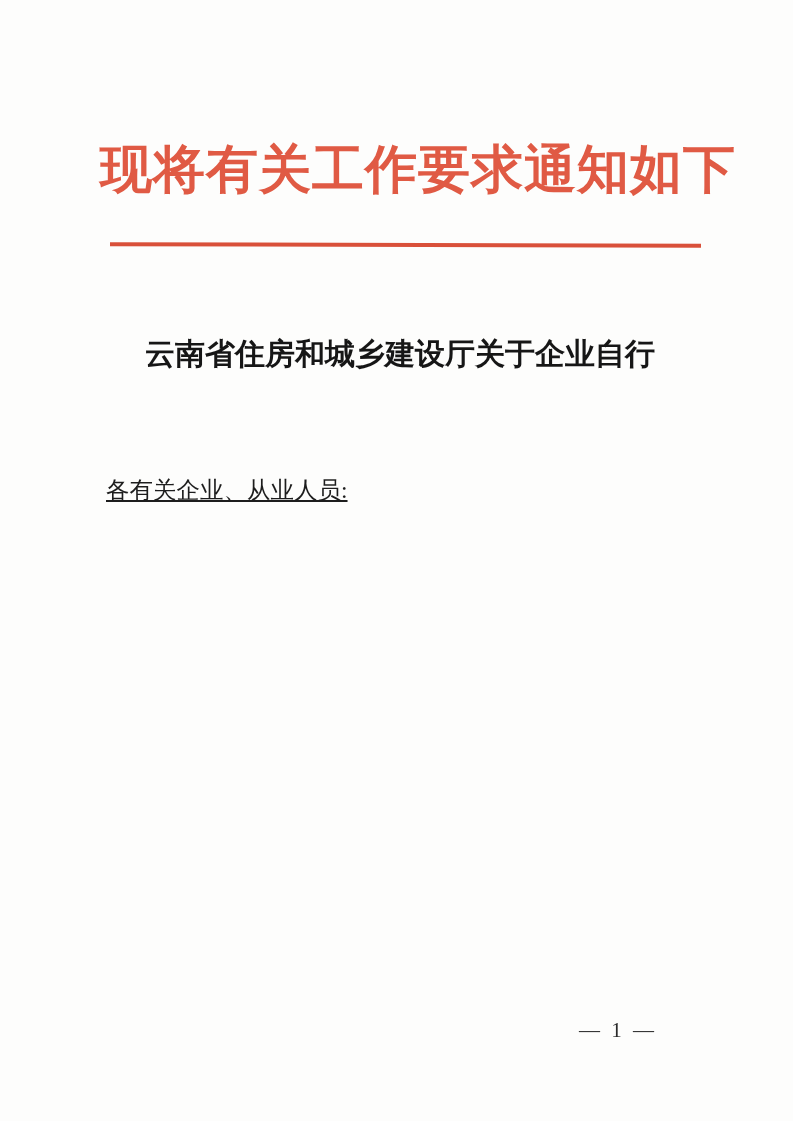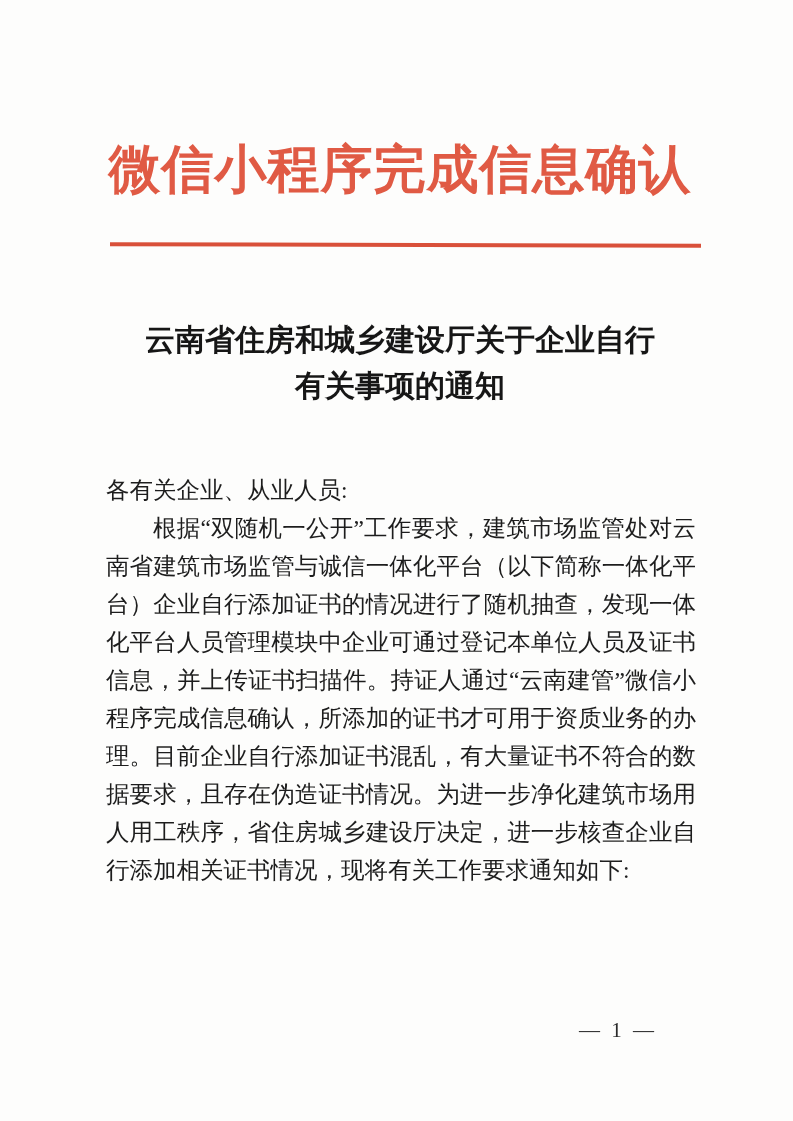--- a/index.html
+++ b/index.html
@@ -38,21 +38,21 @@
     top: 243px;
     left: 110px;
     right: 92px;
     height: 4px;
     background: #d9503a;
     transform: rotate(0.15deg);
   }
   
   .doc-title {
     position: absolute;
-    top: 317px;
+    top: 331px;
     left: 100px;
     right: 93px;
     text-align: center;
     font-weight: bold;
     font-size: 30px;
     line-height: 46px;
     color: #161616;
   }
   
   .body-text {
@@ -61,50 +61,49 @@
     left: 106px;
     width: 590px;
     font-size: 23.5px;
     line-height: 38px;
     text-align: justify;
     color: #1d1d1d;
   }
   .body-text p {
     margin: 0;
     text-indent: 2em;
+    text-decoration: underline;
   }
   .body-text p.salutation {
     text-indent: 0;
   }
   
   .page-number {
     position: absolute;
     top: 1018px;
     right: 136px;
     font-size: 21px;
     letter-spacing: 3px;
     color: #2a2a2a;
   }
 </style>
 </head>
 <body>
 
 <div class="page">
 
   <div class="letterhead">
-    <div class="org-name">微信小程序完成信息确认</div>
+    <div class="org-name">现将有关工作要求通知如下</div>
   </div>
 
   <div class="red-rule"></div>
 
   <div class="doc-title">
     <div>云南省住房和城乡建设厅关于企业自行</div>
-    <div>有关事项的通知</div>
   </div>
 
   <div class="body-text">
     <p class="salutation">各有关企业、从业人员:</p>
-    <p>根据“双随机一公开”工作要求，建筑市场监管处对云南省建筑市场监管与诚信一体化平台（以下简称一体化平台）企业自行添加证书的情况进行了随机抽查，发现一体化平台人员管理模块中企业可通过登记本单位人员及证书信息，并上传证书扫描件。持证人通过“云南建管”微信小程序完成信息确认，所添加的证书才可用于资质业务的办理。目前企业自行添加证书混乱，有大量证书不符合的数据要求，且存在伪造证书情况。为进一步净化建筑市场用人用工秩序，省住房城乡建设厅决定，进一步核查企业自行添加相关证书情况，现将有关工作要求通知如下:</p>
   </div>
 
   <div class="page-number">— 1 —</div>
 
 </div>
 
 </body></html>

